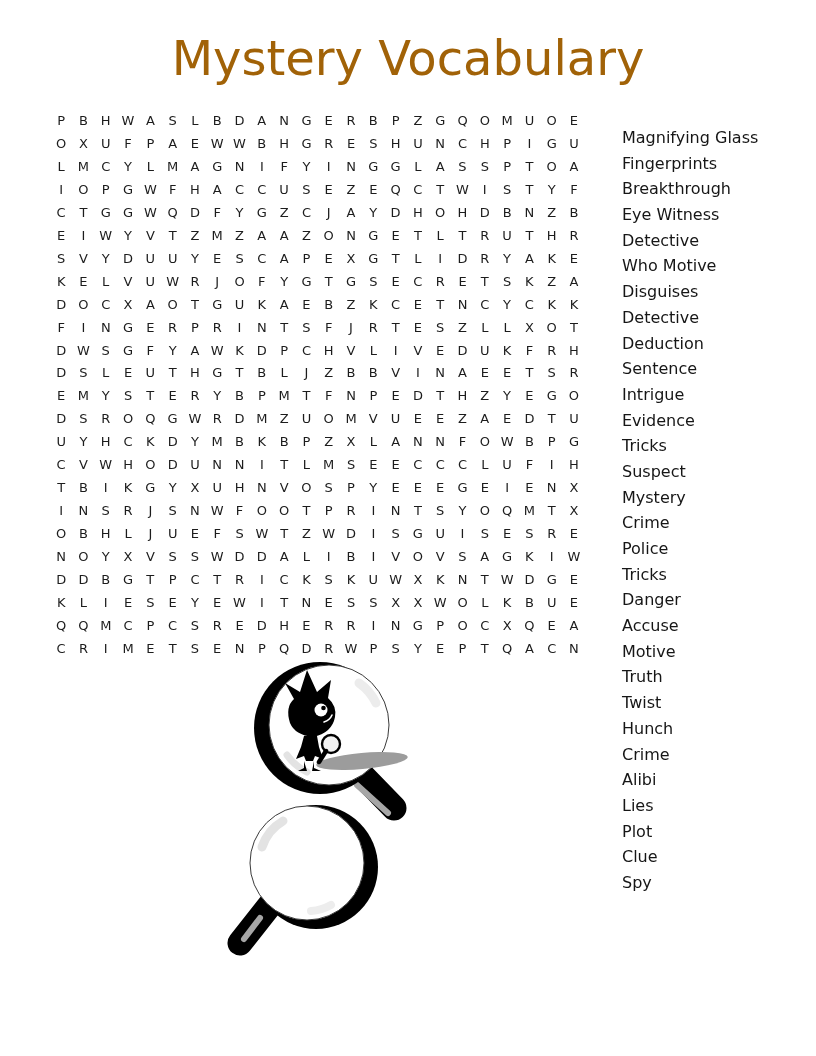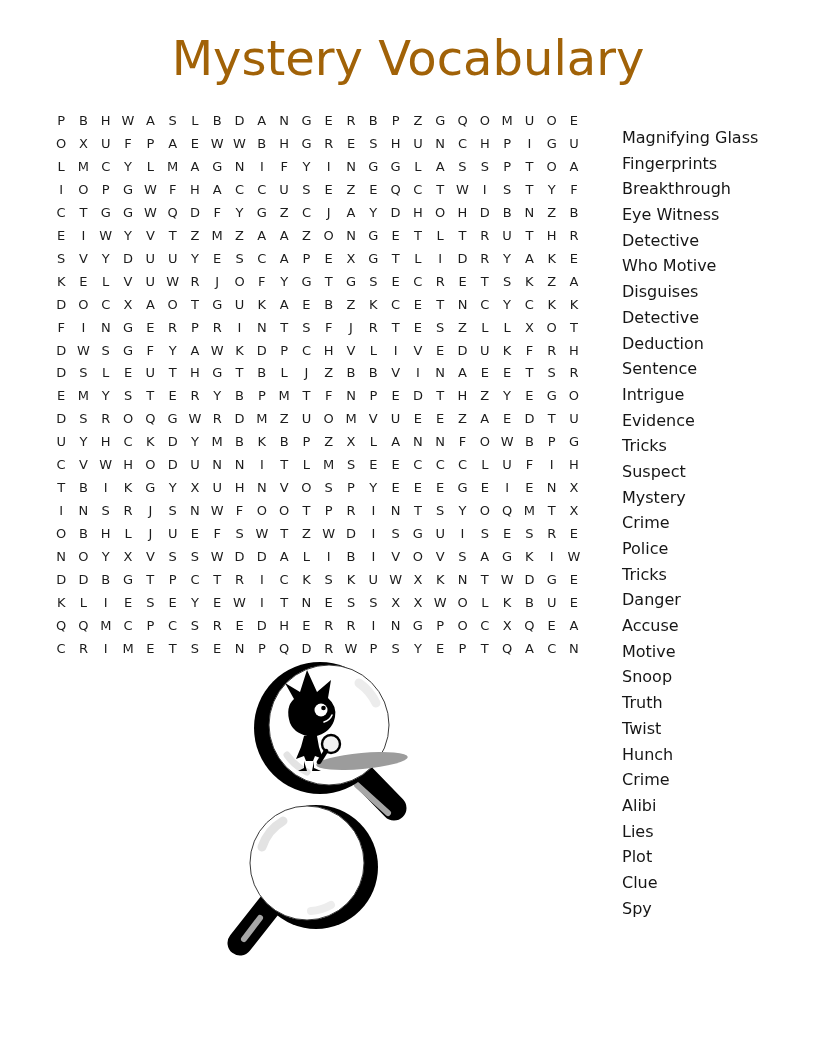--- a/index.html
+++ b/index.html
@@ -666,21 +666,20 @@
       <li>Evidence</li>
       <li>Tricks</li>
       <li>Suspect</li>
       <li>Mystery</li>
       <li>Crime</li>
       <li>Police</li>
       <li>Tricks</li>
       <li>Danger</li>
       <li>Accuse</li>
       <li>Motive</li>
-      <li>Snoop</li>
       <li>Truth</li>
       <li>Twist</li>
       <li>Hunch</li>
       <li>Crime</li>
       <li>Alibi</li>
       <li>Lies</li>
       <li>Plot</li>
       <li>Clue</li>
       <li>Spy</li>
     </ul>

